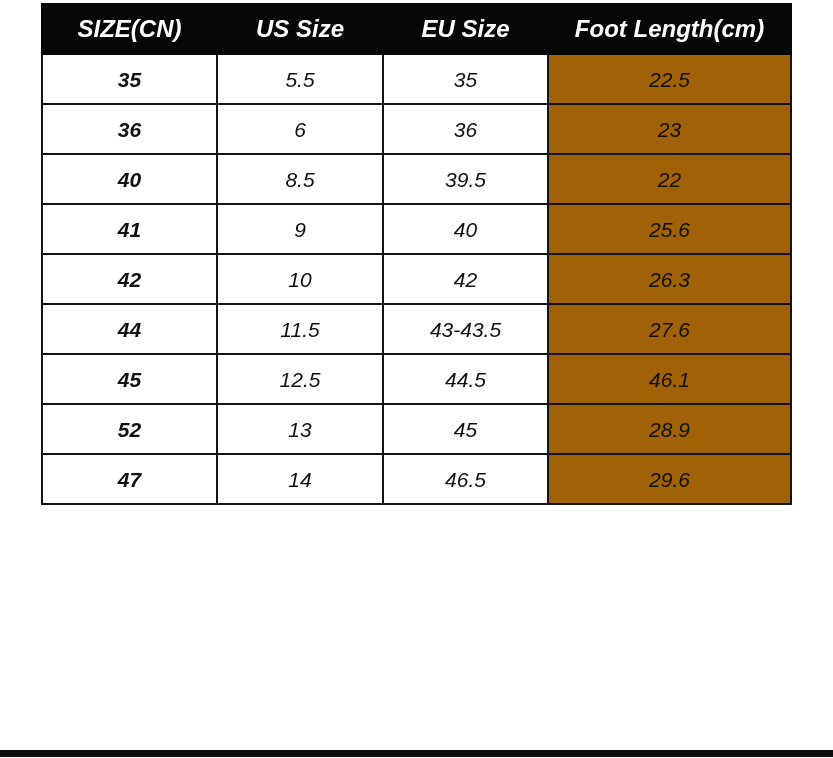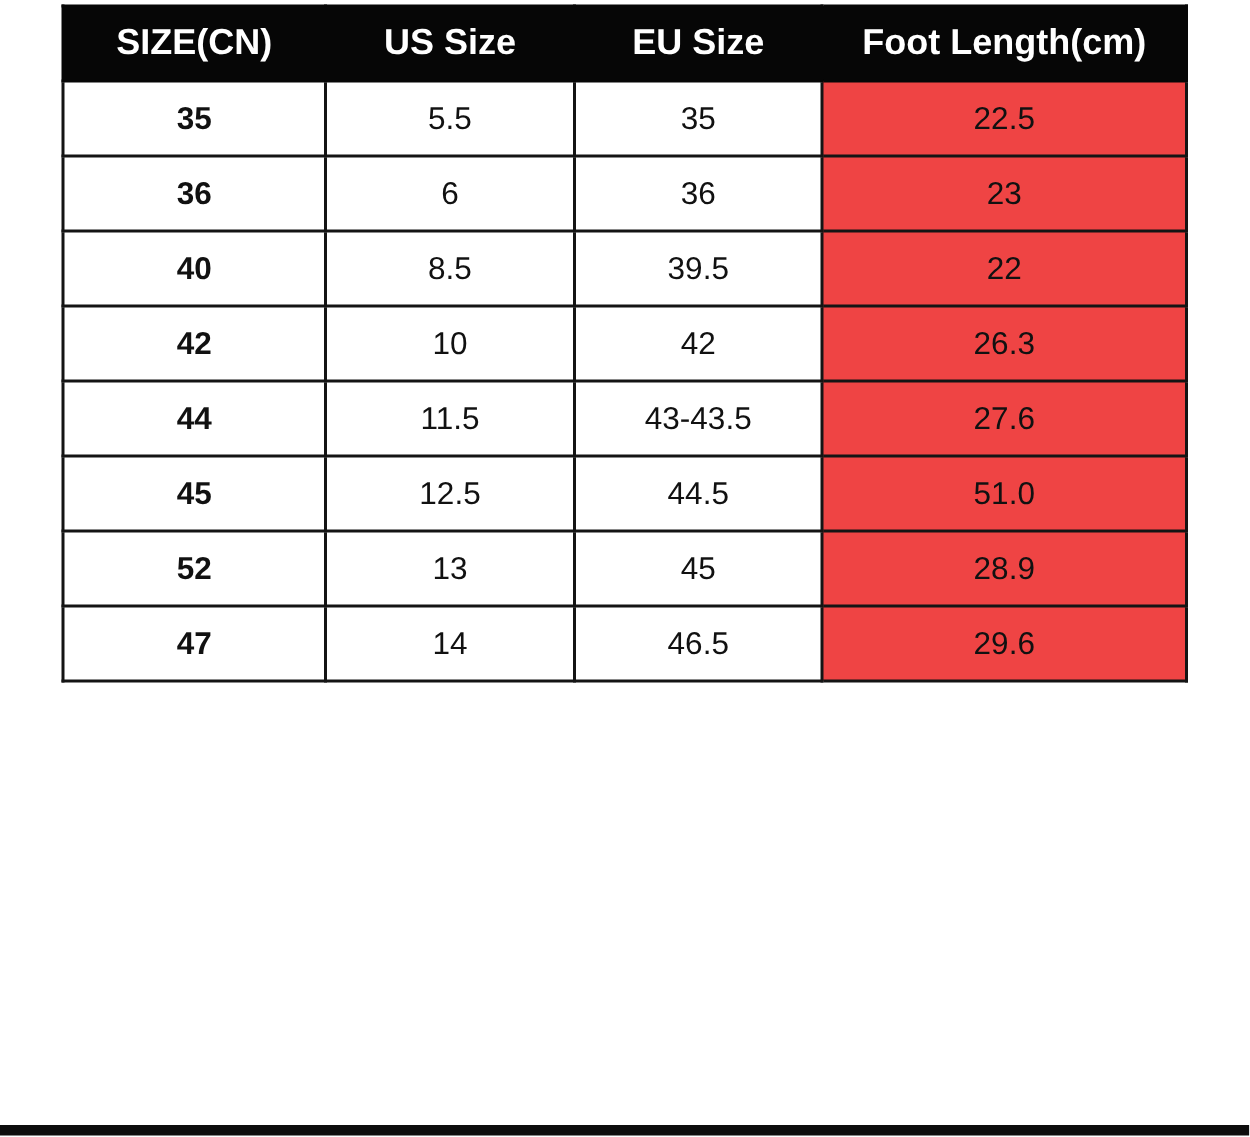--- a/index.html
+++ b/index.html
@@ -7,20 +7,21 @@
     padding: 0;
     background: #ffffff;
     font-family: "Liberation Sans", sans-serif;
   }
   .page {
     position: relative;
     width: 833px;
     height: 758px;
     background: #ffffff;
     overflow: hidden;
+    font-style: italic;
   }
   table.size-table {
     position: absolute;
     left: 41px;
     top: 3px;
     width: 749px;
     border-collapse: collapse;
     table-layout: fixed;
   }
   col.c0 { width: 175px; }
@@ -39,21 +40,21 @@
     line-height: 1;
   }
   .size-table thead th {
     background: #060606;
     color: #ffffff;
     border-color: #060606;
     font-size: 24px;
     font-weight: 600;
   }
   .size-table td.col0 { font-weight: 700; }
-  .size-table td.col3 { background: #ef4444; }
+  .size-table td.col3 { background: #a16207; }
   .bottom-rule {
     position: absolute;
     left: 0;
     top: 750px;
     width: 833px;
     height: 7px;
     background: #0d0d0d;
   }
 </style>
 </head>
@@ -88,36 +89,42 @@
           <td class="col2">36</td>
           <td class="col3">23</td>
         </tr>
         <tr>
           <td class="col0">40</td>
           <td class="col1">8.5</td>
           <td class="col2">39.5</td>
           <td class="col3">22</td>
         </tr>
         <tr>
+          <td class="col0">41</td>
+          <td class="col1">9</td>
+          <td class="col2">40</td>
+          <td class="col3">25.6</td>
+        </tr>
+        <tr>
           <td class="col0">42</td>
           <td class="col1">10</td>
           <td class="col2">42</td>
           <td class="col3">26.3</td>
         </tr>
         <tr>
           <td class="col0">44</td>
           <td class="col1">11.5</td>
           <td class="col2">43-43.5</td>
           <td class="col3">27.6</td>
         </tr>
         <tr>
           <td class="col0">45</td>
           <td class="col1">12.5</td>
           <td class="col2">44.5</td>
-          <td class="col3">51.0</td>
+          <td class="col3">46.1</td>
         </tr>
         <tr>
           <td class="col0">52</td>
           <td class="col1">13</td>
           <td class="col2">45</td>
           <td class="col3">28.9</td>
         </tr>
         <tr>
           <td class="col0">47</td>
           <td class="col1">14</td>

